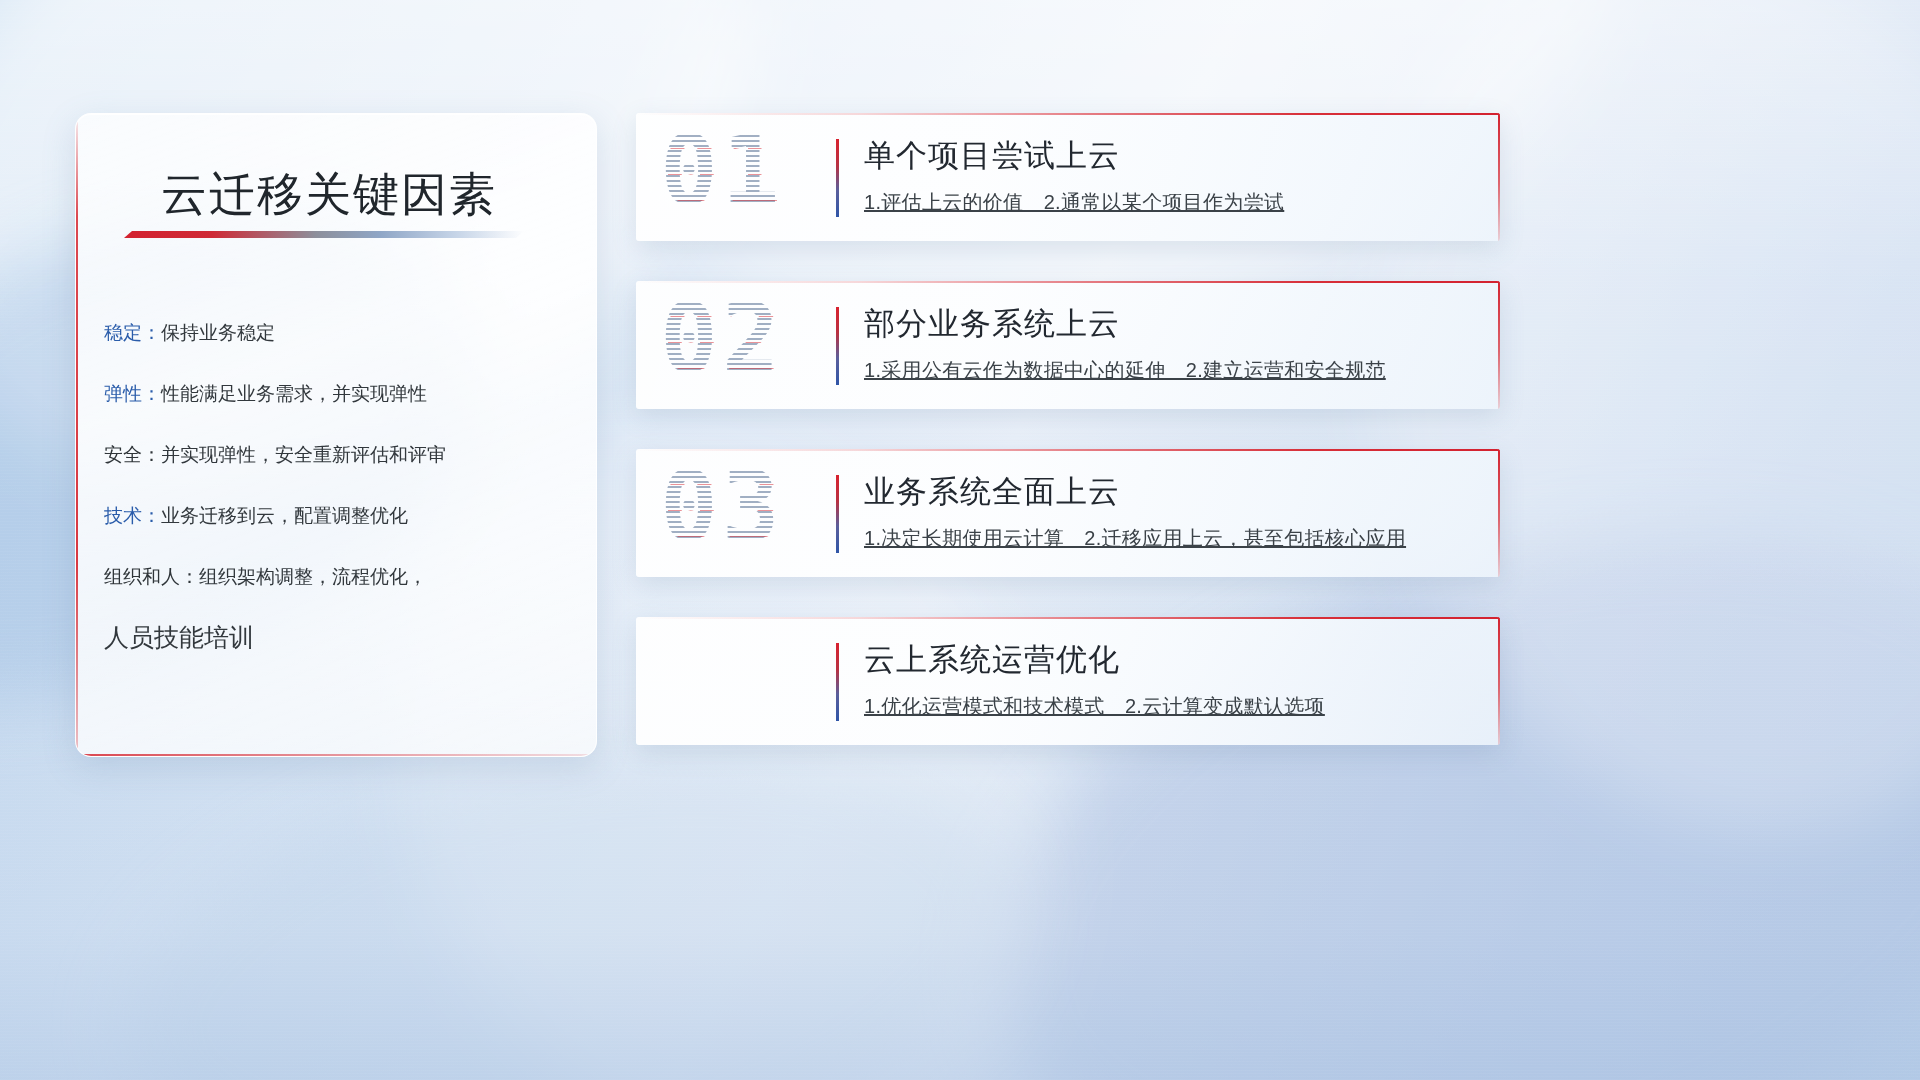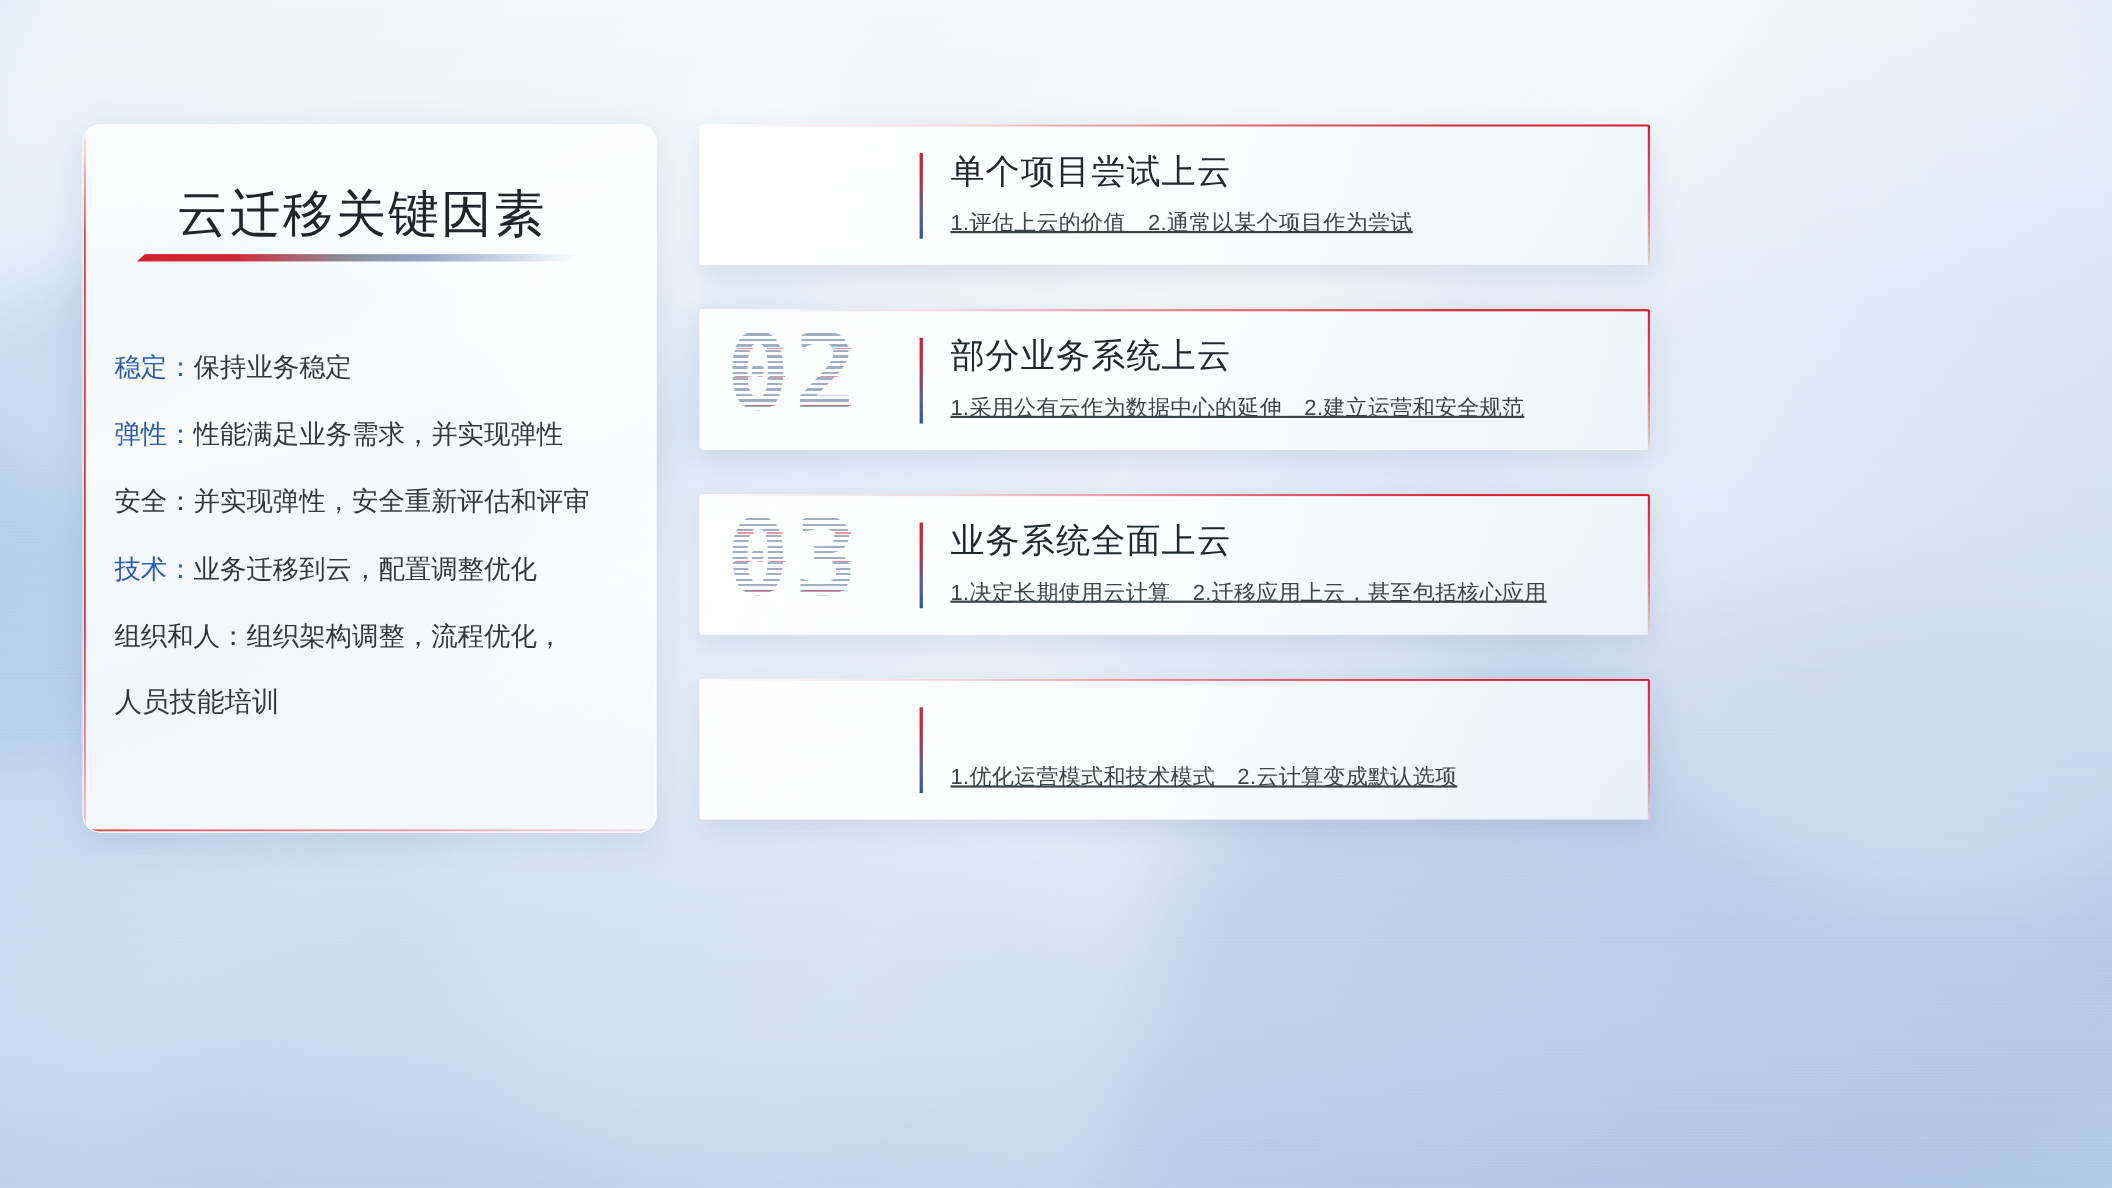--- a/index.html
+++ b/index.html
@@ -47,21 +47,21 @@
     position:absolute;left:85px;top:50px;
     font-size:46px;font-weight:400;color:#20262c;letter-spacing:2px;
     white-space:nowrap;
   }
   .title-rule{
     position:absolute;left:48px;top:117px;width:400px;height:7px;
     background:linear-gradient(90deg,#d32230 0%,#cf2a36 22%,#8c8f9b 48%,#8fa6c6 64%,#c3d2e6 82%,rgba(214,226,240,0) 100%);
     clip-path:polygon(2% 0,100% 0,98% 100%,0 100%);
   }
   .kv-list{position:absolute;left:28px;top:190px;width:470px;}
-  .kv-row{font-size:24px;line-height:61px;color:#2f3539;white-space:nowrap;}
+  .kv-row{font-size:19px;line-height:61px;color:#2f3539;white-space:nowrap;font-family:Liberation Mono, monospace;}
   .kv-row .k{font-weight:400;}
   .kv-row.blue .k{color:#2a5caa;}
   .kv-row .v{color:#32383d;}
   .kv-cont{font-size:25px;line-height:61px;color:#32383d;font-family:Liberation Mono, monospace;}
 
   
   #cards{position:absolute;left:636px;top:113px;width:864px;}
   .card{
     position:relative;width:864px;height:128px;margin-bottom:40px;
     border-radius:3px;
@@ -153,20 +153,24 @@
     </div>
     <div class="kv-cont">人员技能培训</div>
   </div>
 </div>
 
 <div id="cards">
 
   <div class="card">
     <div class="topline"></div>
     <div class="rightline"></div>
+    <div class="numwrap">
+      <div class="num">01</div>
+      <div class="num-red">01</div>
+    </div>
     <div class="divider"></div>
     <div class="c-title">单个项目尝试上云</div>
     <div class="c-body">1.评估上云的价值　2.通常以某个项目作为尝试</div>
   </div>
 
   <div class="card">
     <div class="topline"></div>
     <div class="rightline"></div>
     <div class="numwrap">
       <div class="num">02</div>
@@ -186,16 +190,17 @@
     </div>
     <div class="divider"></div>
     <div class="c-title">业务系统全面上云</div>
     <div class="c-body">1.决定长期使用云计算　2.迁移应用上云，甚至包括核心应用</div>
   </div>
 
   <div class="card">
     <div class="topline"></div>
     <div class="rightline"></div>
     <div class="divider"></div>
+    <div class="c-title">云上系统运营优化</div>
     <div class="c-body">1.优化运营模式和技术模式　2.云计算变成默认选项</div>
   </div>
 
 </div>
 
 </body></html>

